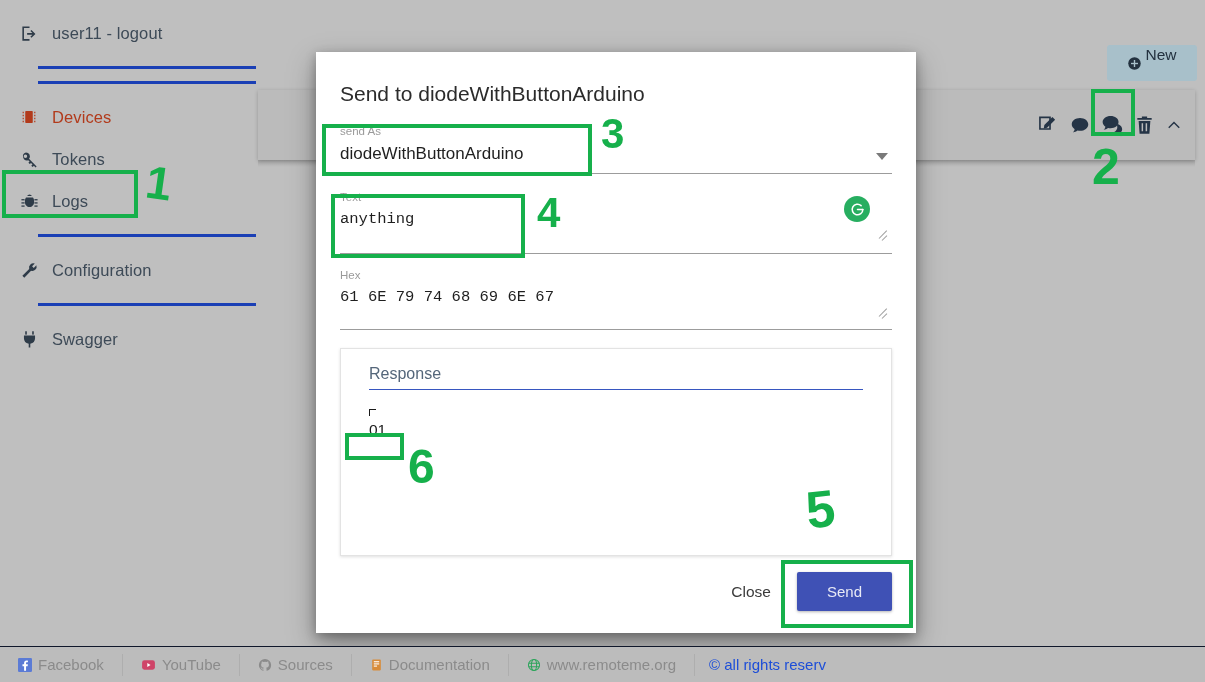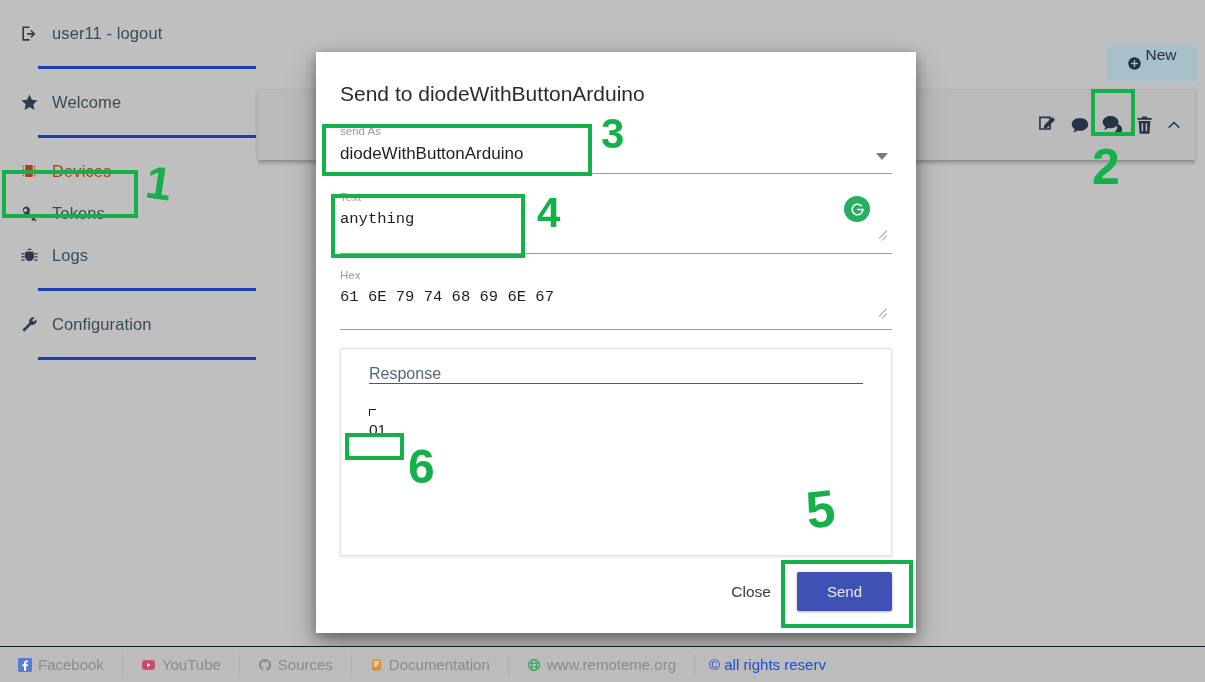--- a/index.html
+++ b/index.html
@@ -197,20 +197,21 @@
     height: 208px;
     border: 1px solid #e3e3e3;
     box-shadow: 0 1px 3px rgba(0,0,0,0.13);
     background: #fff;
     padding: 16px 28px;
     position: relative;
   }
   #response-label {
     font-size: 16px;
     color: #54667a;
+    padding-bottom: 6px;
     border-bottom: 1px solid #3756c0;
     width: 100%;
   }
   #response-corner {
     position: absolute;
     left: 28px; top: 60px;
     width: 7px; height: 7px;
     border-left: 1.5px solid #1a1a1a;
     border-top: 1.5px solid #1a1a1a;
   }
@@ -275,28 +276,20 @@
         <svg width="19" height="19" viewBox="0 0 24 24" fill="currentColor">
           <path d="M3 3h9v2H5v14h7v2H3V3z"></path>
           <path d="M14.5 7.5l-1.4 1.4L15.7 11.5H9v2h6.7l-2.6 2.6 1.4 1.4 5-5-5-5z"></path>
         </svg>
       </span>
       <span class="nav-label">user11 - logout</span>
     </div>
 
     <div class="divider"></div>
 
-    <div class="nav-item">
-      <span class="ico">
-        <svg width="19" height="19" viewBox="0 0 24 24" fill="currentColor">
-          <path d="M12 2l3 6.6 7.2.8-5.4 4.9 1.5 7.1L12 17.8 5.7 21.4l1.5-7.1L1.8 9.4 9 8.6 12 2z"></path>
-        </svg>
-      </span>
-      <span class="nav-label">Welcome</span>
-    </div>
 
     <div class="divider"></div>
 
     <div class="nav-item active">
       <span class="ico">
         <svg width="18" height="18" viewBox="0 0 24 24" fill="currentColor">
           <rect x="7" y="4" width="10" height="16" rx="1"></rect>
           <rect x="3.5" y="5" width="1.6" height="2"></rect>
             <rect x="3.5" y="9" width="1.6" height="2"></rect>
           <rect x="3.5" y="13" width="1.6" height="2"></rect>
@@ -342,20 +335,30 @@
       <span class="ico">
         <svg width="19" height="19" viewBox="0 0 24 24" fill="currentColor">
           <path d="M20.7 5.3l-3.4 3.4-2-2 3.4-3.4a5.5 5.5 0 00-7.1 6.7L3 18.6 5.4 21l8.6-8.6a5.5 5.5 0 006.7-7.1z"></path>
         </svg>
       </span>
       <span class="nav-label">Configuration</span>
     </div>
 
     <div class="divider"></div>
 
+    <div class="nav-item">
+      <span class="ico">
+        <svg width="19" height="19" viewBox="0 0 24 24" fill="currentColor">
+          <rect x="6.6" y="1.6" width="2" height="4.2"></rect>
+          <rect x="15.4" y="1.6" width="2" height="4.2"></rect>
+          <path d="M5 7h14v3.5a7 7 0 01-6 6.9V22h-2v-4.6a7 7 0 01-6-6.9V7z"></path>
+        </svg>
+      </span>
+      <span class="nav-label">Swagger</span>
+    </div>
   </nav>
 
   <button id="new-btn">
     <span class="plus-ico">
       <svg width="15" height="15" viewBox="0 0 24 24" fill="currentColor">
         <circle cx="12" cy="12" r="10"></circle>
         <rect x="10.9" y="6.4" width="2.2" height="11.2" fill="#a8c0ca"></rect>
         <rect x="6.4" y="10.9" width="11.2" height="2.2" fill="#a8c0ca"></rect>
       </svg>
     </span>

